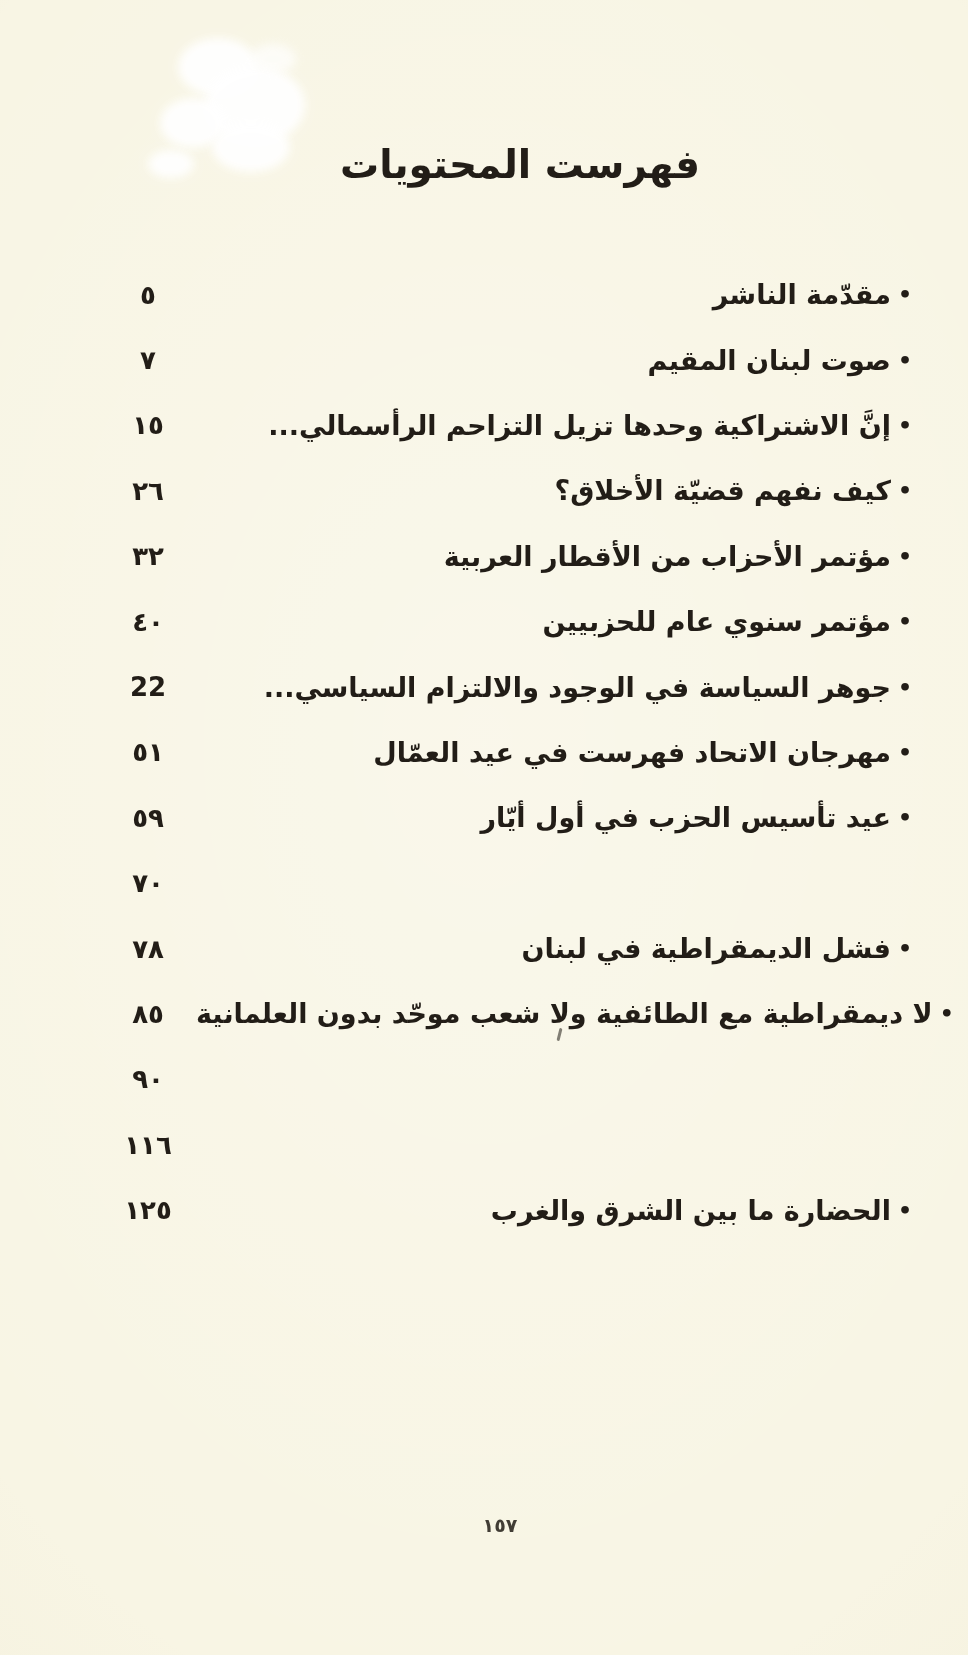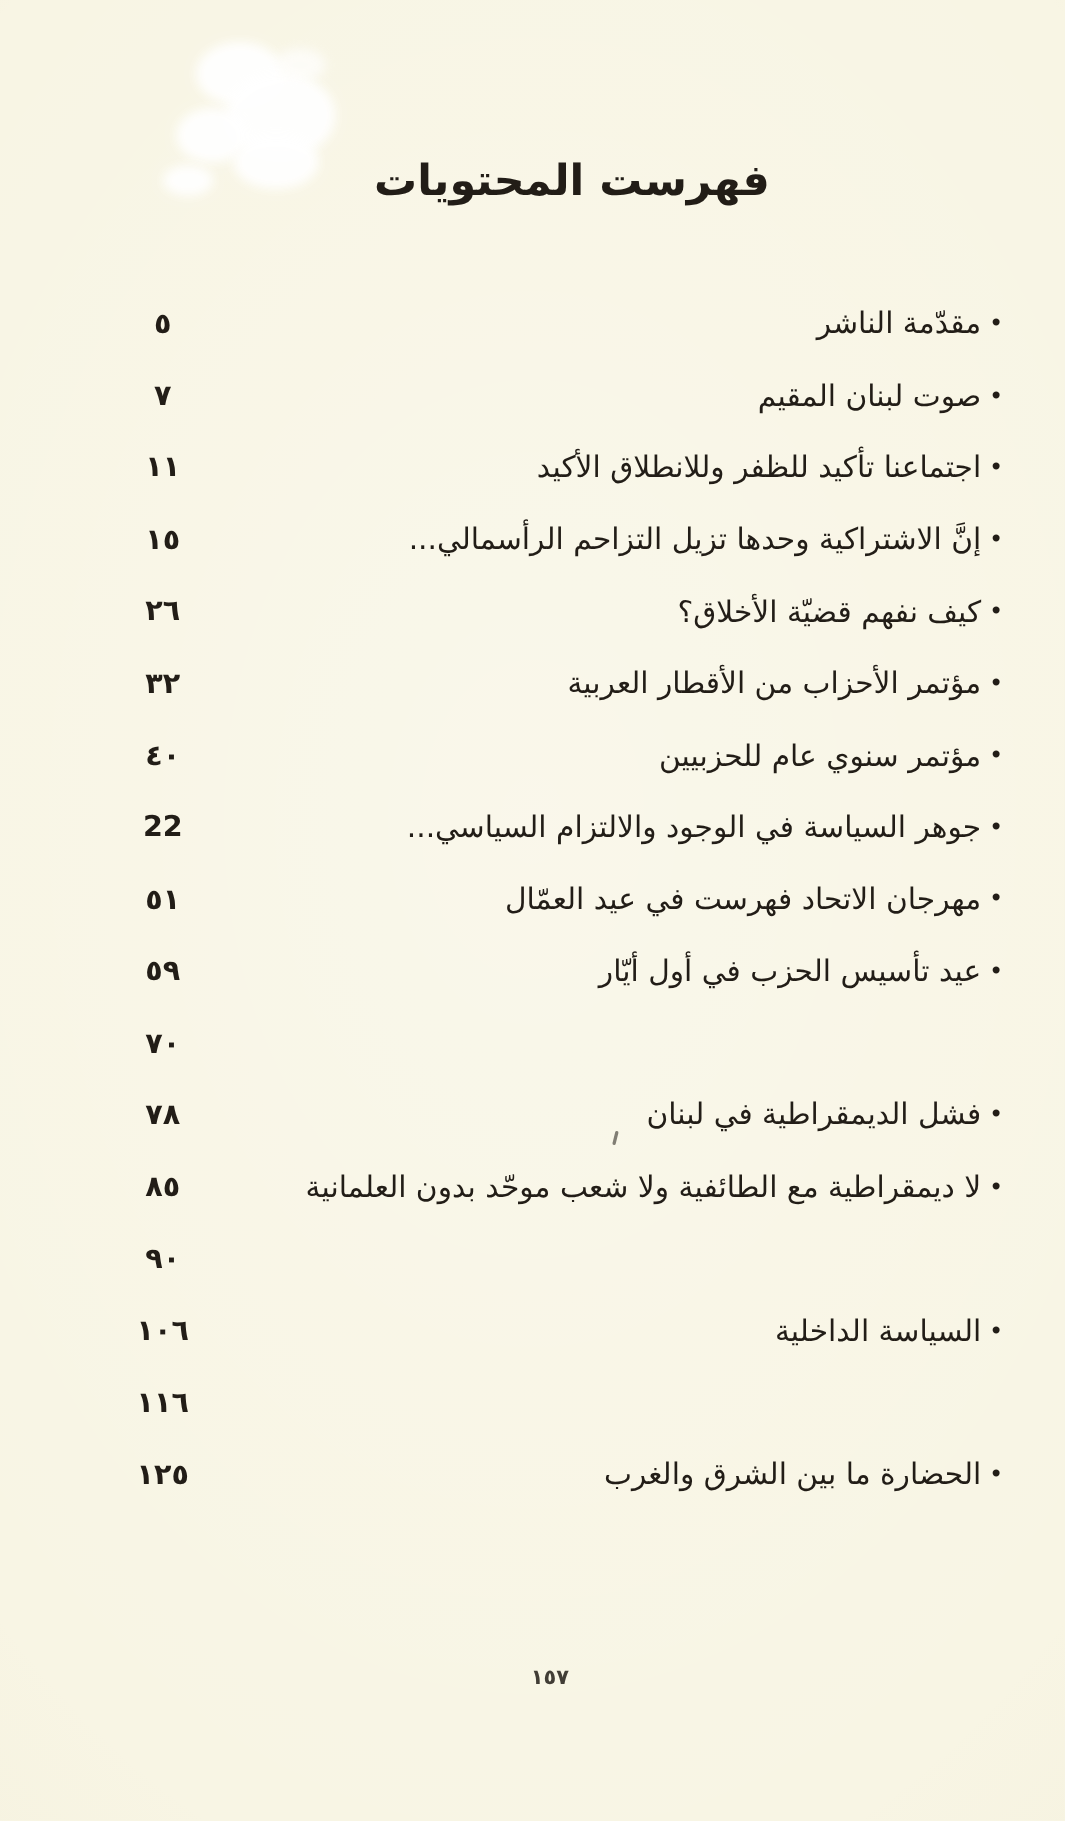--- a/index.html
+++ b/index.html
@@ -59,21 +59,21 @@
     font-size:26px;
     font-weight:bold;
     direction:rtl;
   }
   .toc-label{
     margin-left:auto;
     direction:rtl;
     text-align:right;
     white-space:nowrap;
     font-size:27px;
-    font-weight:normal;
+    font-weight:bold;
     line-height:1;
   }
   .toc-bullet{
     display:inline-block;
     font-size:22px;
     margin-left:7px;
     vertical-align:2px;
   }
 
   
@@ -119,24 +119,20 @@
   <div class="toc-row">
     <span class="toc-num">٥</span>
     <span class="toc-label"><span class="toc-bullet">•</span><span>مقدّمة الناشر</span></span>
   </div>
 
   <div class="toc-row">
     <span class="toc-num">٧</span>
     <span class="toc-label"><span class="toc-bullet">•</span><span>صوت لبنان المقيم</span></span>
   </div>
 
-  <div class="toc-row">
-    <span class="toc-num">١١</span>
-    <span class="toc-label"><span class="toc-bullet">•</span><span>اجتماعنا تأكيد للظفر وللانطلاق الأكيد</span></span>
-  </div>
 
   <div class="toc-row">
     <span class="toc-num">١٥</span>
     <span class="toc-label"><span class="toc-bullet">•</span><span>إنَّ الاشتراكية وحدها تزيل التزاحم الرأسمالي...</span></span>
   </div>
 
   <div class="toc-row">
     <span class="toc-num">٢٦</span>
     <span class="toc-label"><span class="toc-bullet">•</span><span>كيف نفهم قضيّة الأخلاق؟</span></span>
   </div>
@@ -177,24 +173,20 @@
 
   <div class="toc-row">
     <span class="toc-num">٨٥</span>
     <span class="toc-label"><span class="toc-bullet">•</span><span>لا ديمقراطية مع الطائفية ولا شعب موحّد بدون العلمانية</span></span>
   </div>
 
   <div class="toc-row">
     <span class="toc-num">٩٠</span>
   </div>
 
-  <div class="toc-row">
-    <span class="toc-num">١٠٦</span>
-    <span class="toc-label"><span class="toc-bullet">•</span><span>السياسة الداخلية</span></span>
-  </div>
 
   <div class="toc-row">
     <span class="toc-num">١١٦</span>
   </div>
 
   <div class="toc-row">
     <span class="toc-num">١٢٥</span>
     <span class="toc-label"><span class="toc-bullet">•</span><span>الحضارة ما بين الشرق والغرب</span></span>
   </div>
 </div>

